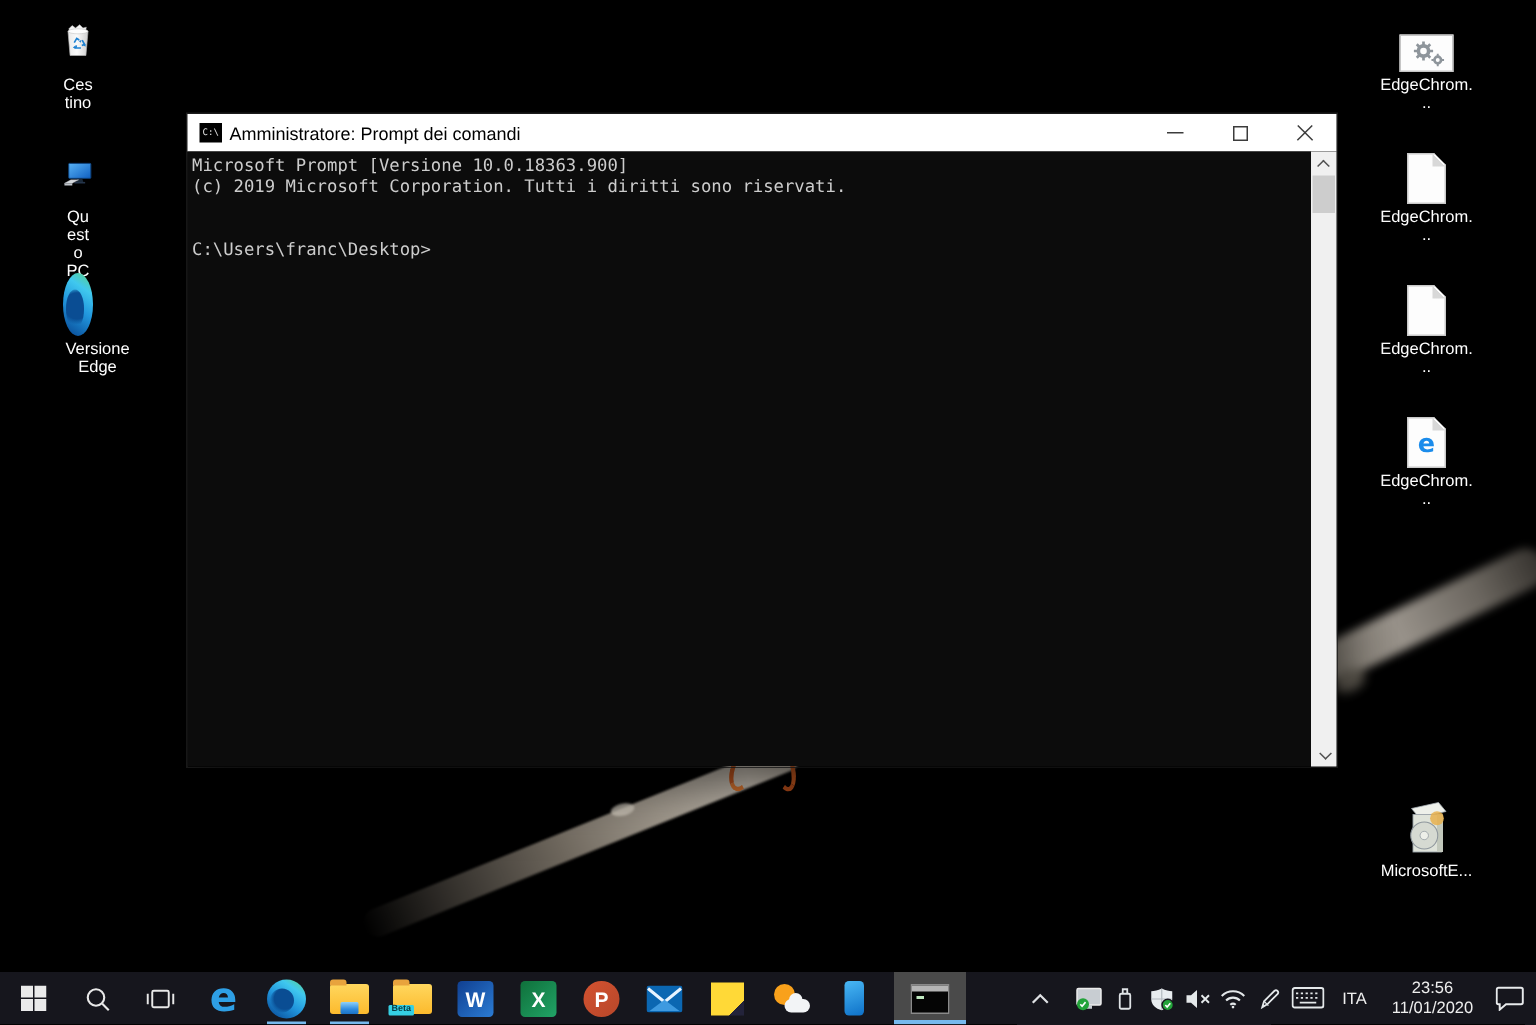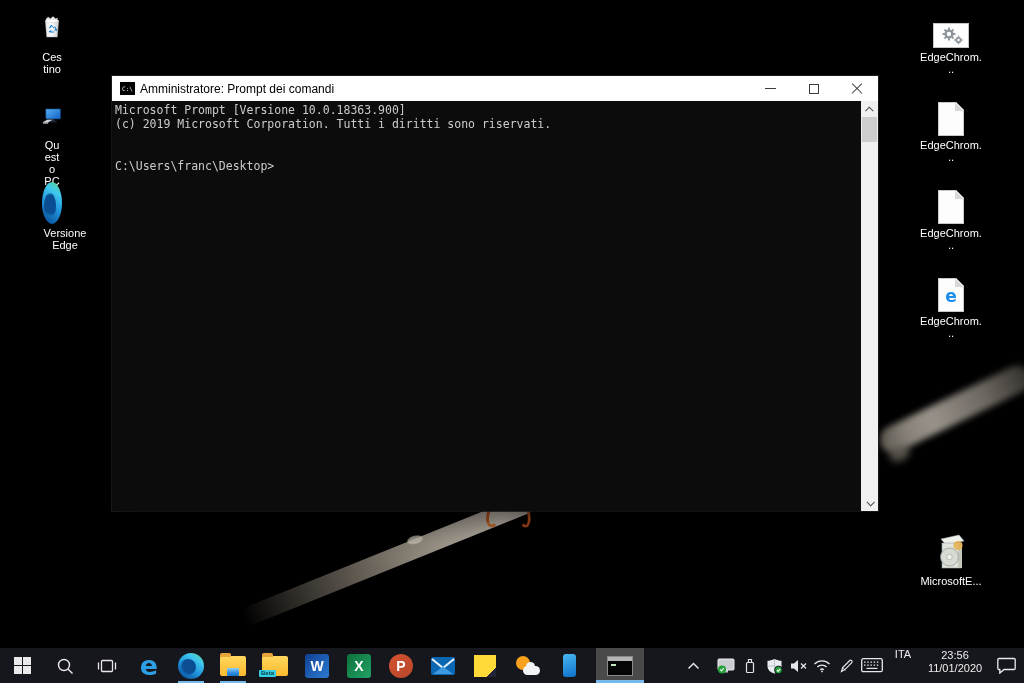--- a/index.html
+++ b/index.html
@@ -76,21 +76,21 @@
   .weather .cloud::before { content:""; position:absolute; left:3px; top:-4px; width:9px; height:9px; border-radius:50%; background:#f2f4f6; }
   .phone-ic { width:13px; height:23px; border-radius:3px; background:linear-gradient(160deg, #49b8f5 0%, #0e71c8 100%); }
 
   .cmd-ic { width:26px; height:20px; background:#050505; border:1px solid #8a8a8a; position:relative; }
   .cmd-ic::before { content:""; position:absolute; left:0; right:0; top:0; height:4px; background:#b5b5b5; }
   .cmd-ic::after { content:""; position:absolute; left:3px; top:7px; width:5px; height:2px; background:#bfe8bf; box-shadow:7px 0 0 -1px #9a9a9a; }
 
   .e-legacy { font-family:"DejaVu Sans", sans-serif; font-weight:bold; font-size:27px; line-height:26px; color:#2e9fe5; }
 
   
-  .cmd-window { position:absolute; left:112px; top:76px; width:766px; height:435px; z-index:10;
+  .cmd-window { position:absolute; left:125px; top:76px; width:766px; height:435px; z-index:10;
     box-shadow:0 12px 34px rgba(0,0,0,.65), 0 0 0 1px rgba(40,40,40,.8); }
   .titlebar { height:25px; background:#ffffff; display:flex; align-items:center; }
   .t-icon { width:15px; height:13px; background:#000; margin:0 5px 0 8px; color:#e8e8e8;
     font-family:"DejaVu Sans Mono", monospace; font-size:6px; line-height:13px; text-align:center; flex:none; }
   .t-text { font-size:12px; color:#000; white-space:nowrap; }
   .t-controls { margin-left:auto; display:flex; height:100%; }
   .t-btn { width:43px; height:100%; display:flex; align-items:center; justify-content:center; }
   .glyph-min { width:11px; height:1px; background:#3c3c3c; }
   .glyph-max { width:10px; height:10px; border:1px solid #3c3c3c; }
   .glyph-close { position:relative; width:12px; height:12px; }
@@ -112,21 +112,21 @@
   .chev.down { transform:rotate(225deg) translateY(1px); }
   .sb-thumb { position:absolute; left:1px; top:16px; width:15px; height:25px; background:#cdcdcd; }
 
   
   .taskbar { position:absolute; left:0; right:0; bottom:0; height:35px; background:#16161d;
     display:flex; align-items:stretch; z-index:30; }
   .tb-btn { width:42px; display:flex; align-items:center; justify-content:center; position:relative; flex:none; }
   .tb-btn.running::after { content:""; position:absolute; left:8px; right:8px; bottom:0; height:2px; background:#76b9ed; }
   .tb-btn.active { width:48px; background:#4a4a4a; }
   .tb-btn.active::after { content:""; position:absolute; left:0; right:0; bottom:0; height:3px; background:#76b9ed; }
-  .tb-right { margin-left:auto; display:flex; align-items:flex-start; flex:none; }
+  .tb-right { margin-left:auto; display:flex; align-items:center; flex:none; }
   .tray-ic { width:24px; height:35px; display:flex; align-items:center; justify-content:center; flex:none; }
   .tray-lang { width:34px; text-align:center; color:#eee; font-size:11px; }
   .tray-clock { width:70px; text-align:center; color:#eee; font-size:11px; line-height:13px; padding-top:1px; }
   .chevron-up { width:26px; }
 </style>
 </head>
 <body>
 
 <div id="screen">
 

